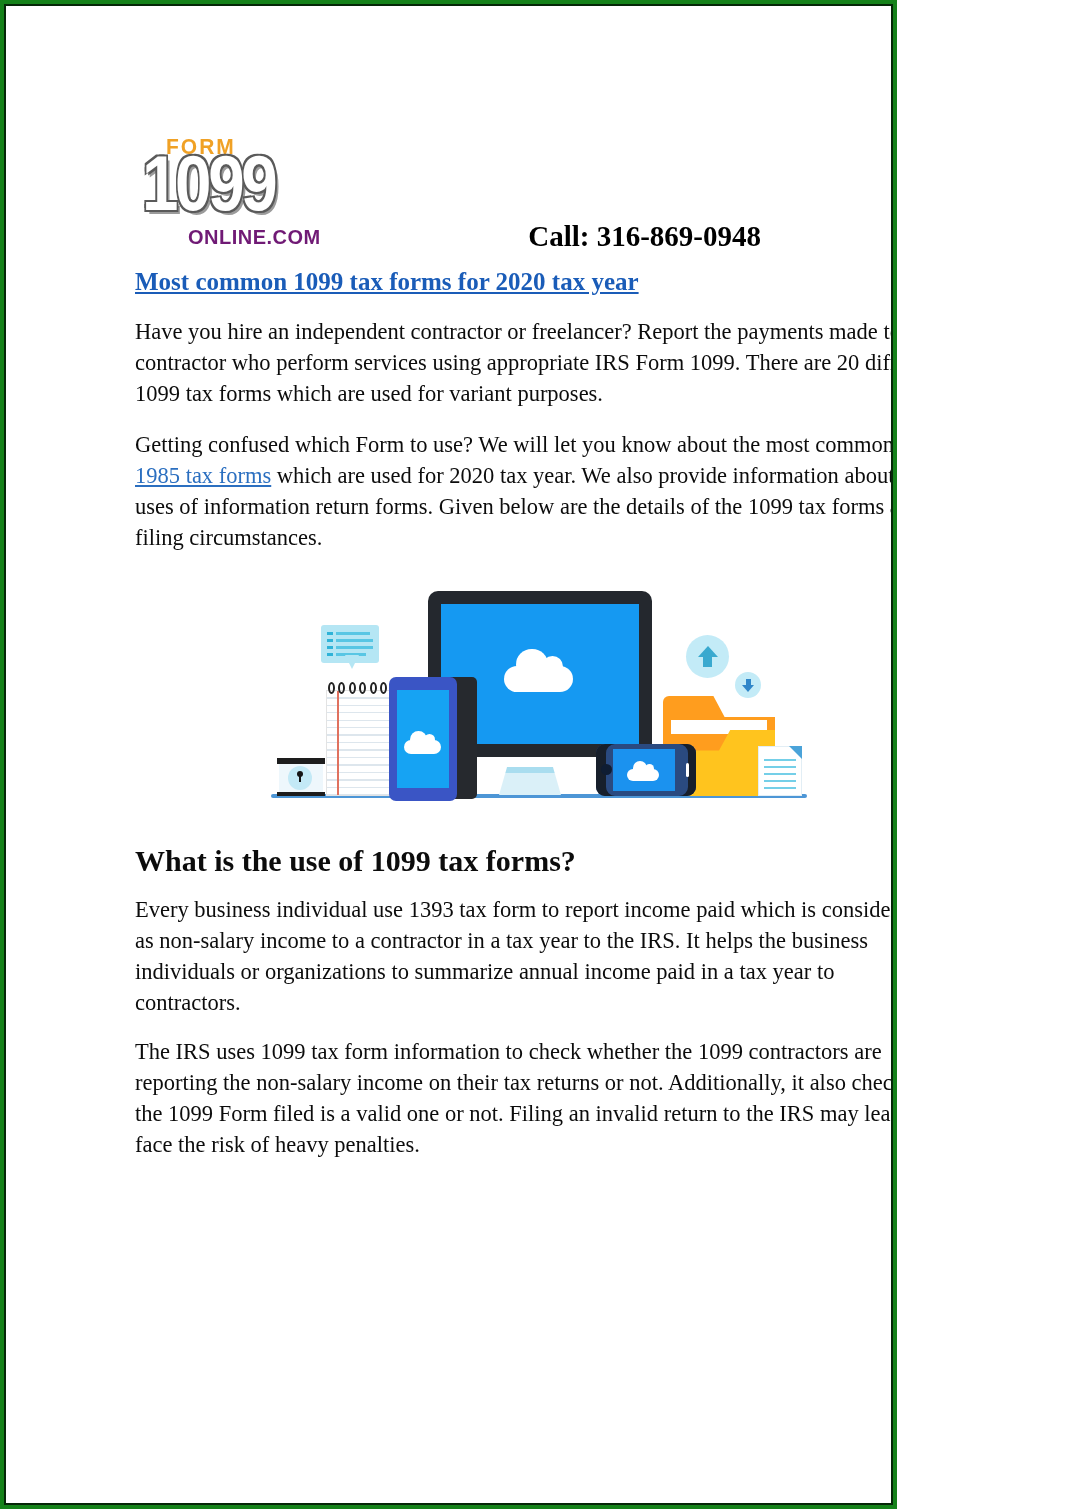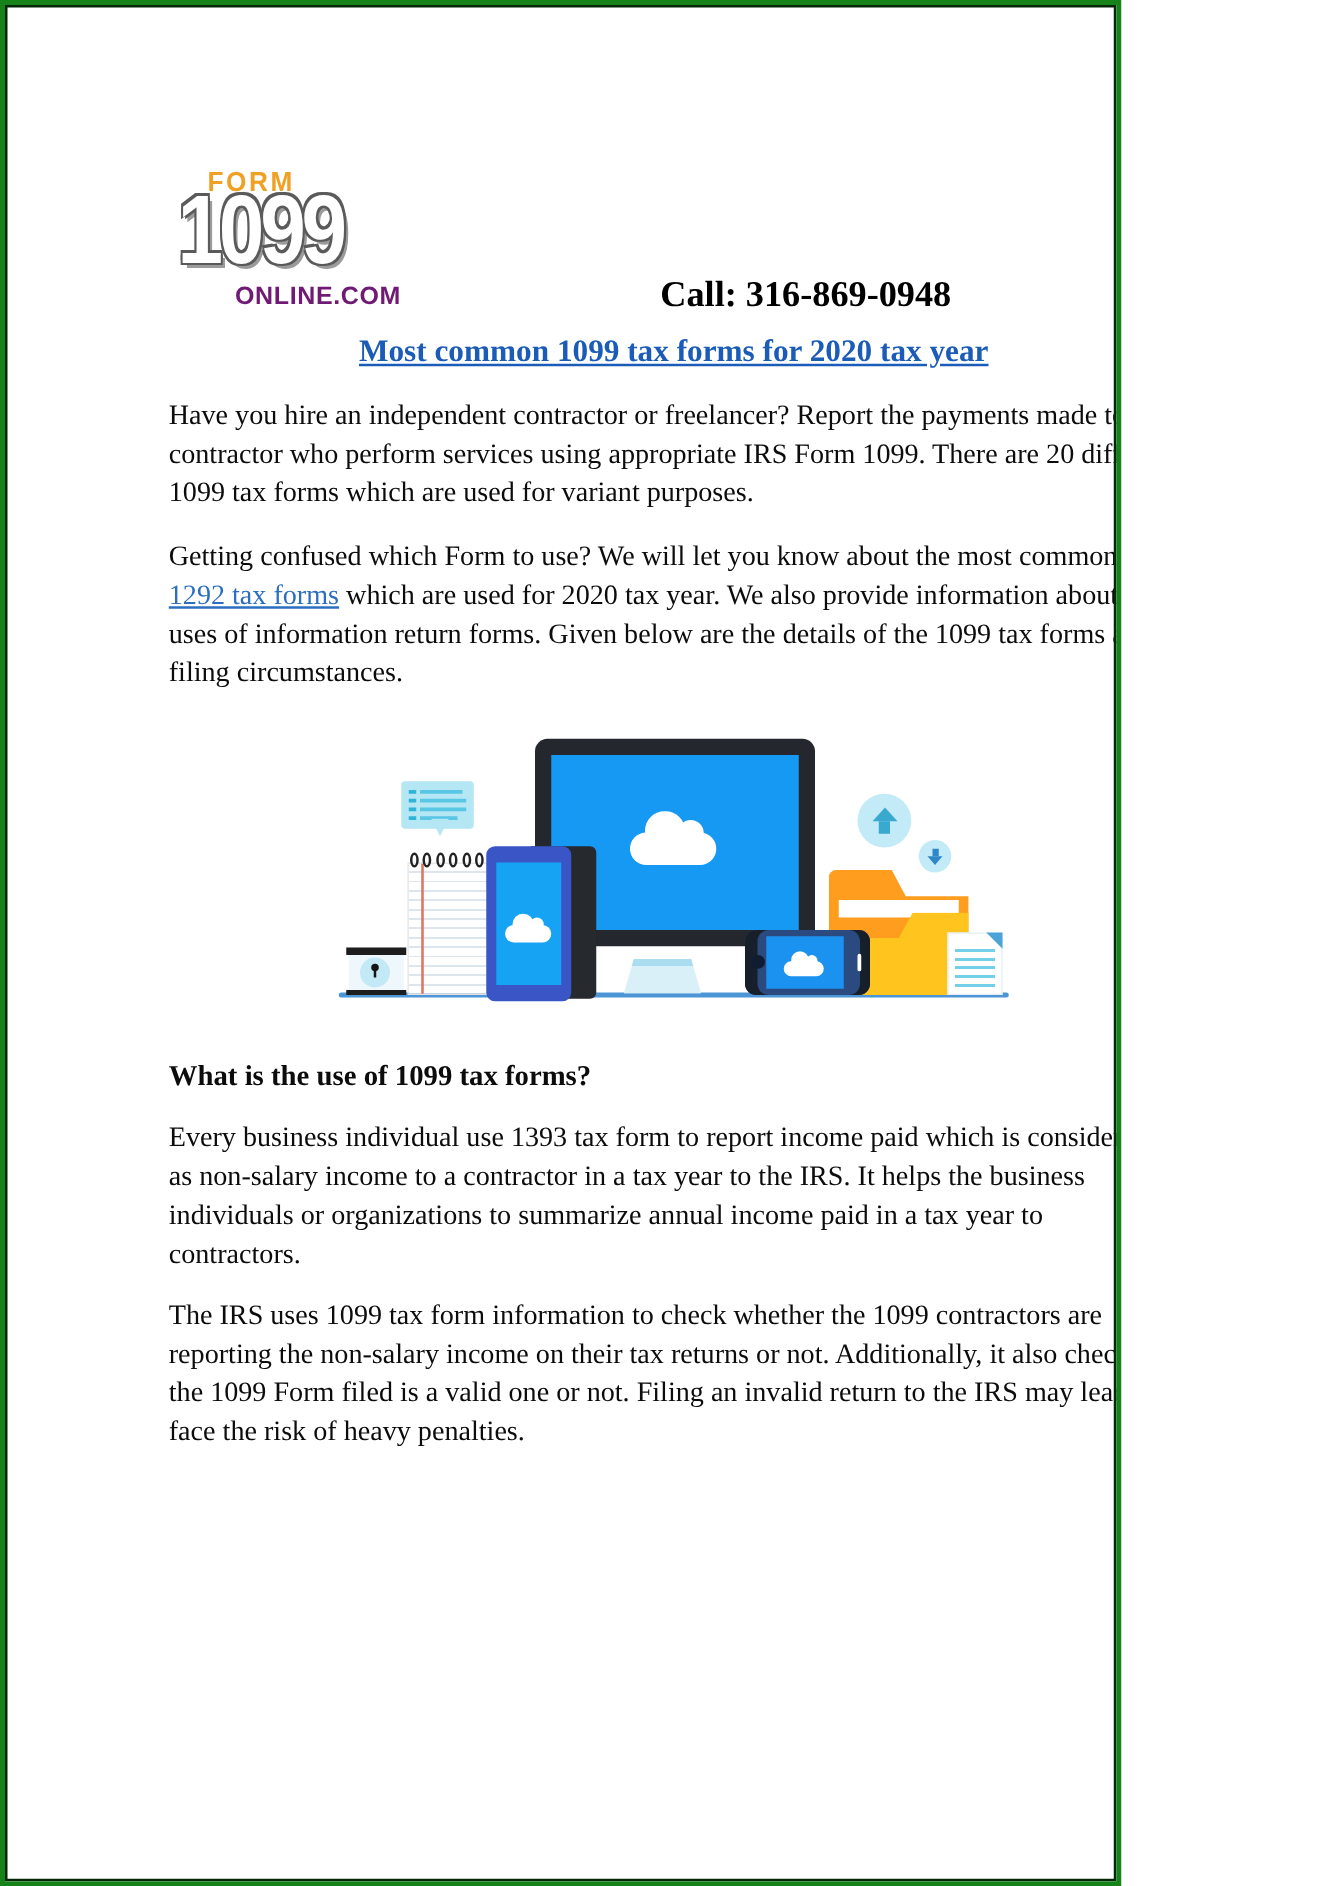--- a/index.html
+++ b/index.html
@@ -42,31 +42,31 @@
     color:#701a75;
   }
   .call{
     position:absolute;top:216px;right:132px;
     font-size:29px;font-weight:bold;color:#000;
   }
 
   
   .title{
     position:absolute;left:131px;top:264px;width:808px;margin:0;
-    text-align:center;font-size:25px;font-weight:bold;
+    font-size:25px;font-weight:bold;
     color:#1a5cb8;text-decoration:underline;
     cursor:pointer;
   }
   .content{
     position:absolute;left:131px;top:312px;width:808px;
     font-size:22.5px;line-height:31px;
   }
   .content p{margin:0 0 20px 0;}
   .content p.tight{margin-bottom:14px;}
-  .content h2{font-size:23px;line-height:31px;font-weight:bold;margin:0 0 18px 0;}
+  .content h2{font-size:30px;line-height:31px;font-weight:bold;margin:0 0 18px 0;}
   .content .sub{margin:0 0 13px 0;}
   .content .para4{margin:0 0 18px 0;}
   .content .last{margin:0;}
   a.link{color:#2b6fc0;text-decoration:underline;cursor:pointer;}
 
   
   .illus{position:relative;width:536px;height:216px;margin:32px auto 44px auto;}
   .illus *{position:absolute;box-sizing:border-box;}
   .ground{left:0;top:209px;width:536px;height:4px;background:#4d96d6;border-radius:2px;z-index:0;}
 
@@ -155,21 +155,21 @@
     <div class="logo-form">FORM</div>
     <div class="logo-number">1099</div>
     <div class="logo-domain">ONLINE.COM</div>
   </div>
   <div class="call">Call: 316-869-0948</div>
 
   <h1 class="title">Most common 1099 tax forms for 2020 tax year</h1>
 
   <div class="content">
     <p>Have you hire an independent contractor or freelancer? Report the payments made to the contractor who perform services using appropriate IRS Form 1099. There are 20 different 1099 tax forms which are used for variant purposes.</p>
-    <p><span>Getting confused which Form to use? We will let you know about the most common </span><a class="link">1292 tax forms</a><span> which are used for 2020 tax year. We also provide information about the uses of information return forms. Given below are the details of the 1099 tax forms and filing circumstances.</span></p>
+    <p><span>Getting confused which Form to use? We will let you know about the most common </span><a class="link">1985 tax forms</a><span> which are used for 2020 tax year. We also provide information about the uses of information return forms. Given below are the details of the 1099 tax forms and filing circumstances.</span></p>
 
     <div class="illus">
       <div class="ground"></div>
 
       <div class="monitor">
         <div class="mon-screen">
           <div class="cloud cloud-lg"></div>
         </div>
       </div>
       <div class="stand"></div>

